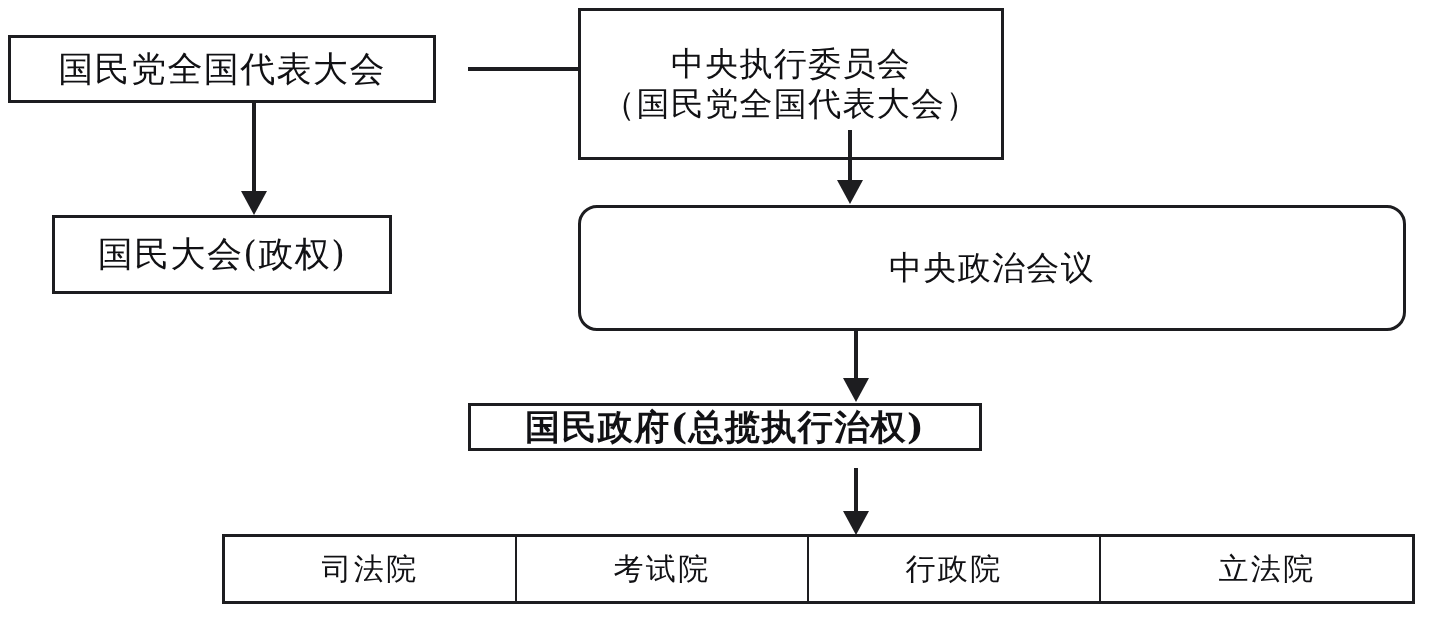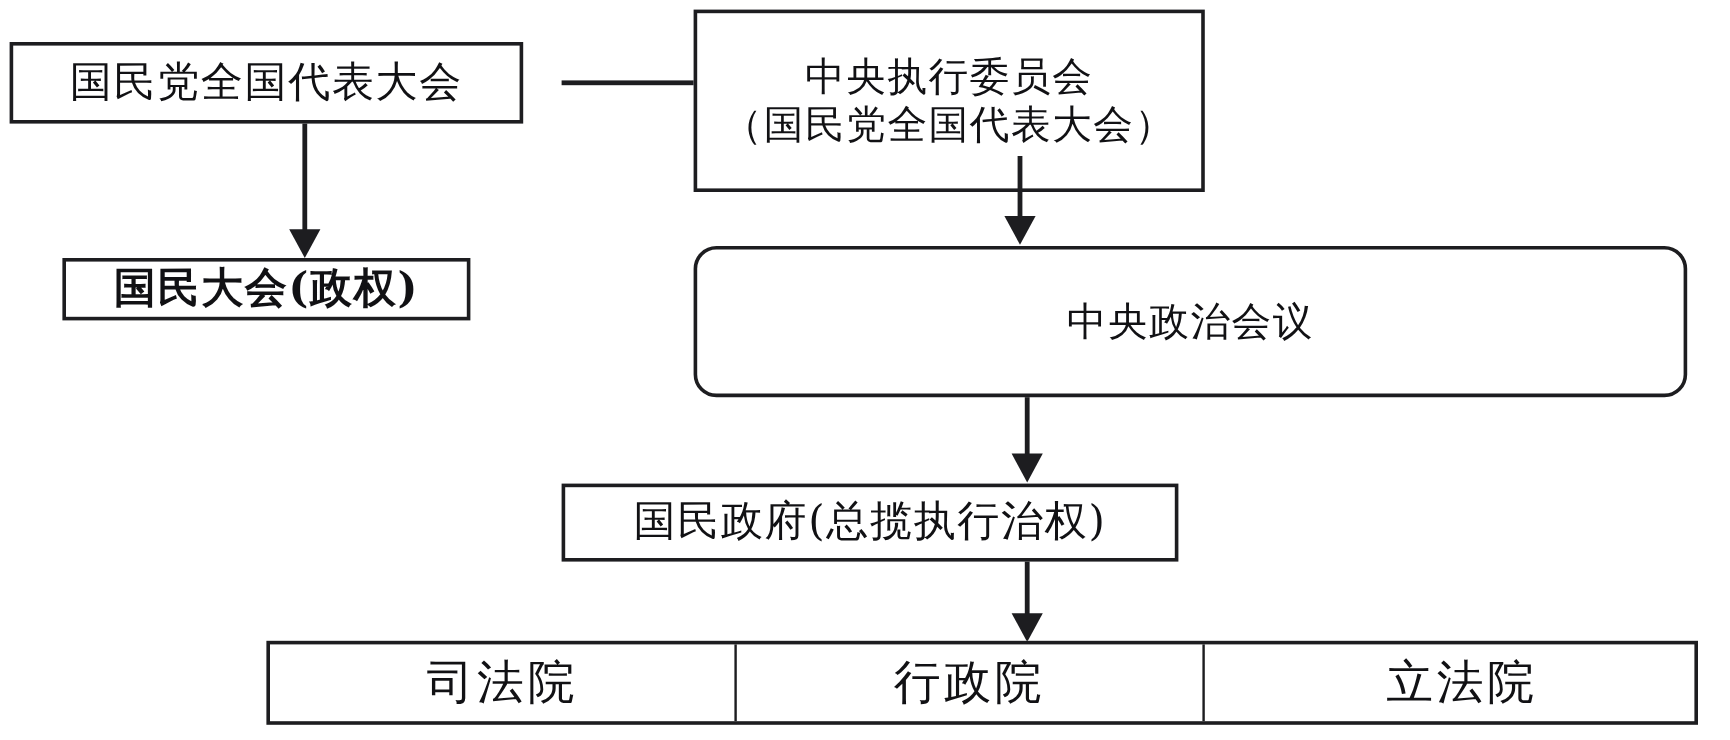--- a/index.html
+++ b/index.html
@@ -29,43 +29,43 @@
     line-height: 1.22;
     white-space: nowrap;
     letter-spacing: 0.04em;
   }
   .node .ln {
     display: block;
     text-align: center;
   }
   .n-congress   { left: 8px;   top: 35px;  width: 428px; height: 68px;  font-size: 35px; }
   .n-cec        { left: 578px; top: 8px;   width: 426px; height: 152px; font-size: 33px; }
-  .n-assembly   { left: 52px;  top: 215px; width: 340px; height: 52px;  font-size: 35px; font-weight: bold; }
+  .n-assembly   { left: 52px;  top: 215px; width: 340px; height: 79px;  font-size: 35px; }
   .n-cpc        { left: 578px; top: 205px; width: 828px; height: 126px; font-size: 33px; border-radius: 19px; }
-  .n-govt       { left: 468px; top: 403px; width: 514px; height: 65px;  font-size: 35px; }
+  .n-govt       { left: 468px; top: 403px; width: 514px; height: 48px;  font-size: 35px; font-weight: bold; }
 
   .yuan-row {
     position: absolute;
     left: 222px;
     top: 534px;
     width: 1193px;
     height: 70px;
     box-sizing: border-box;
     border: 3px solid #1d1d20;
     background: #ffffff;
     display: flex;
   }
   .yuan-cell {
     flex: 1 1 0;
     box-sizing: border-box;
     border-right: 2px solid #1d1d20;
     display: flex;
     align-items: center;
     justify-content: center;
-    font-size: 39px;
+    font-size: 30px;
     color: #111114;
     letter-spacing: 0.08em;
     white-space: nowrap;
   }
   .yuan-cell:last-child { border-right: none; margin-left: 21px; }
 
   .connector { position: absolute; }
   .conn-line-v {
     position: absolute;
     width: 4px;
@@ -140,20 +140,23 @@
   <div class="connector">
     <div class="conn-line-v" style="left:822px; top:468px; height:48px;"></div>
     <div class="arrow-down" style="left:811px; top:511px;"></div>
   </div>
 
   <div class="yuan-row">
     <div class="yuan-cell">
       <span>司法院</span>
     </div>
     <div class="yuan-cell">
+      <span>考试院</span>
+    </div>
+    <div class="yuan-cell">
       <span>行政院</span>
     </div>
     <div class="yuan-cell">
       <span>立法院</span>
     </div>
   </div>
 
 </div>
 
 </body></html>

